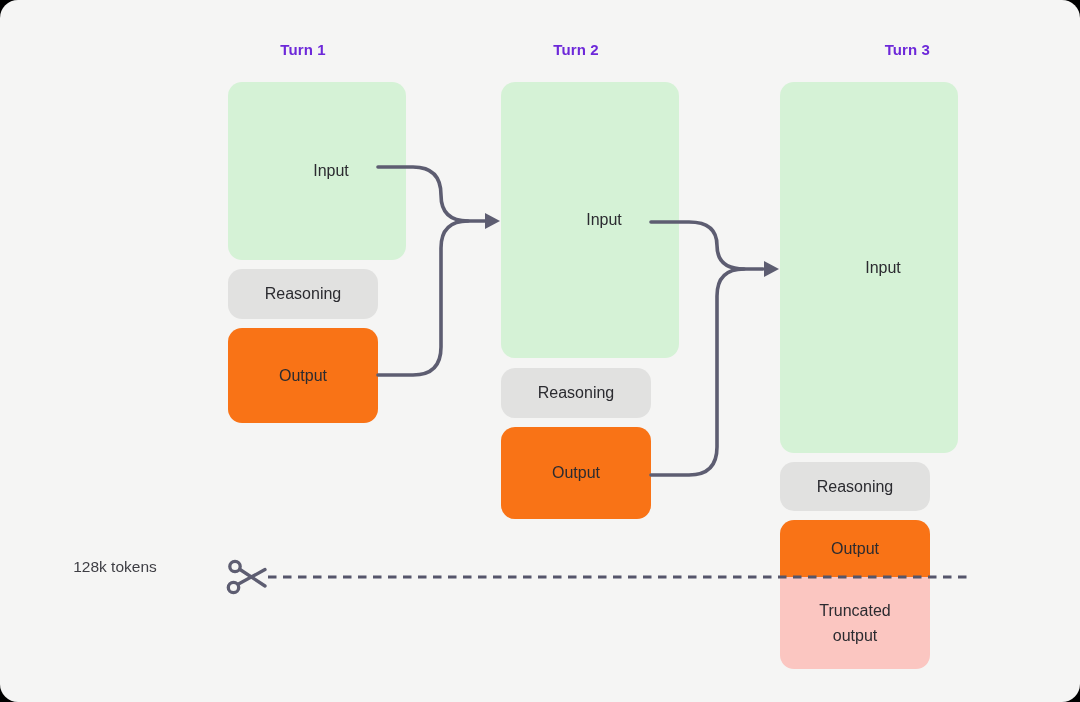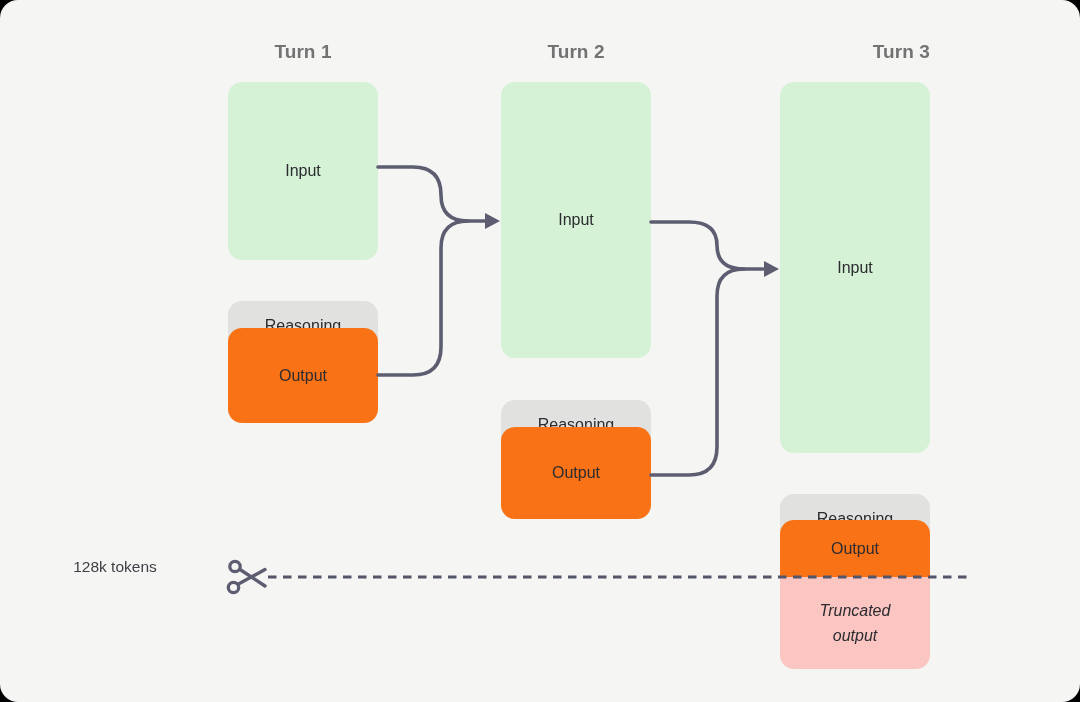--- a/index.html
+++ b/index.html
@@ -14,57 +14,57 @@
     height: 702px;
     background: #f5f5f4;
     border-radius: 18px;
     overflow: hidden;
   }
   .turn-label {
     position: absolute;
     top: 41px;
     width: 150px;
     text-align: center;
-    font-size: 19px;
+    font-size: 15px;
     font-weight: 700;
-    color: #737373;
+    color: #6d28d9;
     letter-spacing: 0.1px;
   }
   #t1-label { left: 228px; }
   #t2-label { left: 501px; }
   #t3-label { left: 780px; text-align: right; }
 
   .box {
     position: absolute;
     width: 150px;
     display: flex;
     align-items: center;
     justify-content: center;
     border-radius: 14px;
     font-size: 16px;
     color: #2b2b30;
     text-align: center;
   }
-  .box-input     { background: #d5f2d6; }
-  .box-reasoning { background: #e1e1e0; margin-top: 32px; }
+  .box-input     { background: #d5f2d6; padding-left: 28px; }
+  .box-reasoning { background: #e1e1e0; }
   .box-output    { background: #f97316; }
   .box-truncated { background: #fbc6c1; }
 
   #t1-input     { left: 228px; top: 82px;  height: 178px; }
   #t1-reasoning { left: 228px; top: 269px; height: 50px;  }
   #t1-output    { left: 228px; top: 328px; height: 95px;  }
 
   #t2-input     { left: 501px; top: 82px;  height: 276px; }
   #t2-reasoning { left: 501px; top: 368px; height: 50px;  }
   #t2-output    { left: 501px; top: 427px; height: 92px;  }
 
   #t3-input     { left: 780px; top: 82px;  height: 371px; }
   #t3-reasoning { left: 780px; top: 462px; height: 49px;  }
   #t3-output    { left: 780px; top: 520px; height: 57px; border-radius: 14px 14px 0 0; }
-  #t3-truncated { left: 780px; top: 577px; height: 92px; border-radius: 0 0 14px 14px; font-style: italic; }
+  #t3-truncated { left: 780px; top: 577px; height: 92px; border-radius: 0 0 14px 14px; }
   #t3-truncated span { display: inline-block; width: 100px; line-height: 25px; }
 
   #overlay {
     position: absolute;
     left: 0; top: 0;
     width: 1080px;
     height: 702px;
     pointer-events: none;
   }
 

